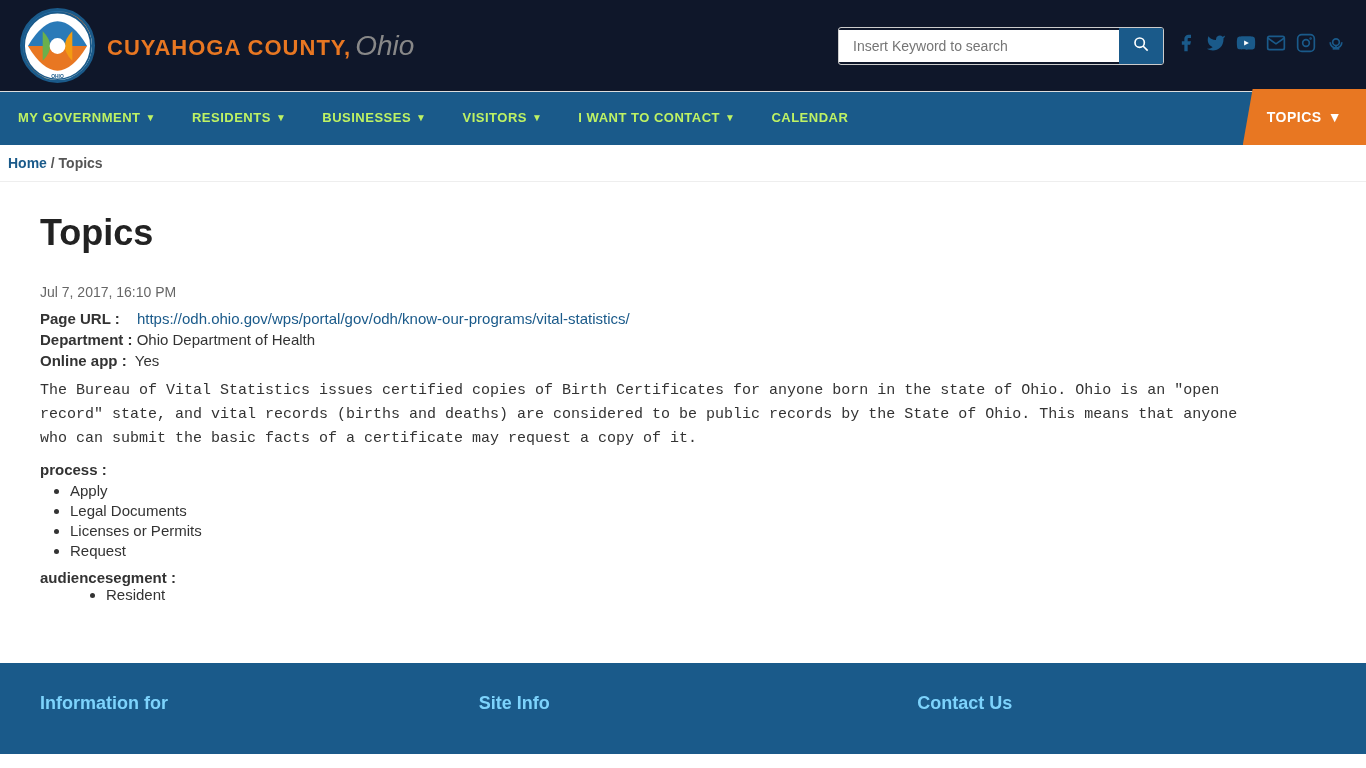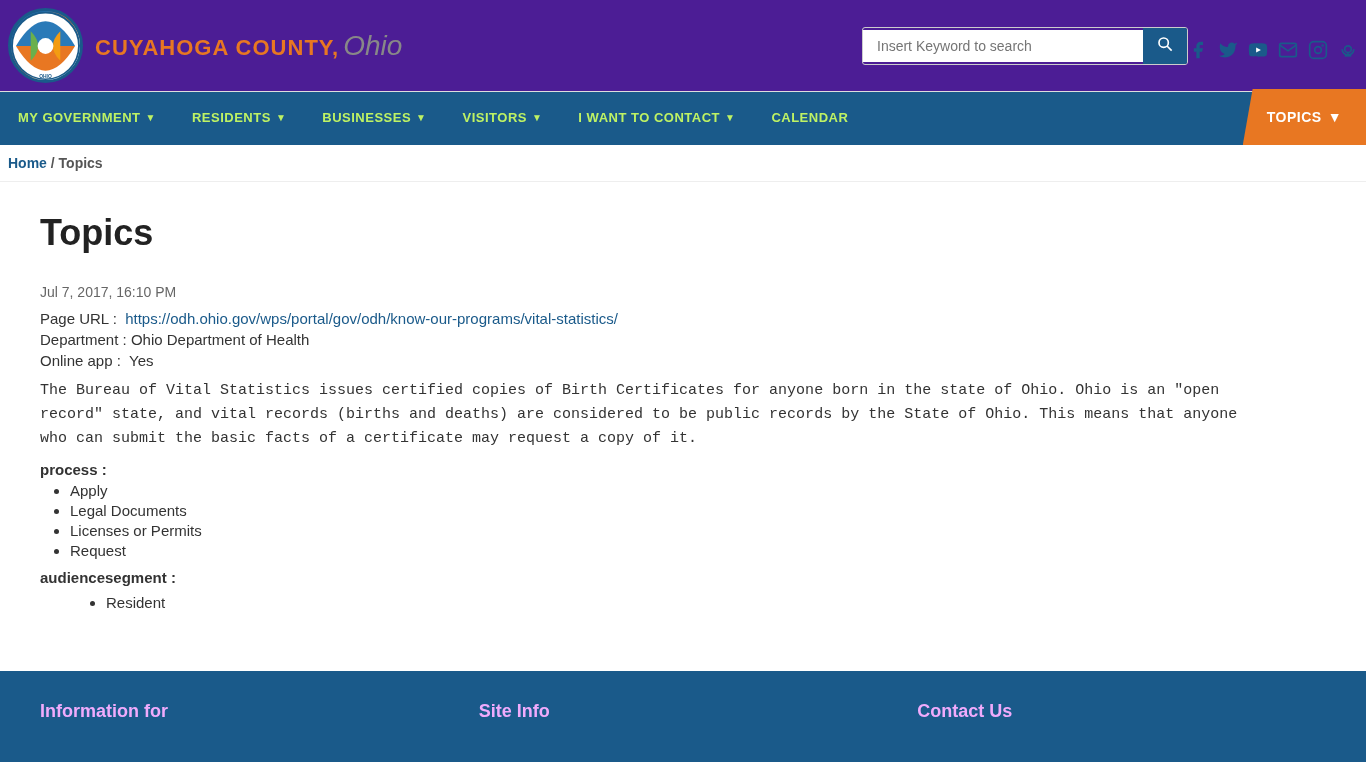--- a/index.html
+++ b/index.html
@@ -3,22 +3,22 @@
   <meta charset="utf-8">
   <style>
     * { margin: 0; padding: 0; box-sizing: border-box; }
     body { font-family: Arial, sans-serif; font-size: 15px; color: #333; background: #fff; }
 
     
     .header {
       display: flex;
       align-items: center;
       justify-content: space-between;
-      padding: 8px 8px;
-      background: #4c1d95;
+      padding: 8px 20px;
+      background: #0f172a;
       border-bottom: 1px solid #ddd;
     }
     .header-left {
       display: flex;
       align-items: center;
       gap: 12px;
     }
     .logo-circle {
       width: 75px;
       height: 75px;
@@ -47,21 +47,22 @@
     }
     .logo-ohio {
       color: #888;
       font-size: 28px;
       font-style: italic;
       font-weight: 300;
       margin-left: 4px;
     }
     .header-right {
       display: flex;
-      align-items: flex-end;
+      align-items: center;
+      gap: 12px;
     }
     .search-bar {
       display: flex;
       align-items: center;
       border: 1px solid #ccc;
       border-radius: 3px;
       overflow: hidden;
     }
     .search-bar input {
       padding: 8px 14px;
@@ -171,21 +172,21 @@
     .article-date {
       font-size: 14px;
       color: #666;
       margin-bottom: 10px;
     }
     .article-field {
       font-size: 15px;
       margin-bottom: 4px;
     }
     .article-field strong {
-      font-weight: normal;
+      font-weight: bold;
     }
     .article-desc {
       font-size: 15px;
       line-height: 1.6;
       margin: 10px 0;
       color: #333;
       font-family: Liberation Mono, monospace;
     }
     .process-label {
       font-weight: bold;
@@ -200,21 +201,21 @@
     }
     .process-list li {
       font-size: 15px;
       margin-bottom: 3px;
       color: #333;
     }
     .audience-label {
       font-weight: bold;
       font-size: 15px;
       margin-top: 10px;
-      margin-bottom: 8px;
+      margin-bottom: 0;
     }
     .audience-list {
       list-style: disc;
       padding-left: 30px;
     }
     .audience-list li {
       font-size: 15px;
       color: #333;
       margin-left: 36px;
     }
@@ -225,21 +226,21 @@
       color: white;
       padding: 30px 40px;
       display: grid;
       grid-template-columns: 1fr 1fr 1fr;
       gap: 30px;
       margin-top: 20px;
     }
     .footer-section-title {
       font-size: 18px;
       font-weight: bold;
-      color: #f0abfc;
+      color: #7dd3fc;
       margin-bottom: 10px;
     }
   </style>
 </head>
 <body>
 
 <header class="header">
   <div class="header-left">
     <div class="logo-circle">
       <svg width="70" height="70" viewBox="0 0 70 70">
@@ -350,21 +351,21 @@
 </div>
 
 <div class="main-content">
   <h1 class="page-title">Topics</h1>
 
   <div>
     <div class="article-date">Jul 7, 2017, 16:10 PM</div>
 
     <div class="article-field">
       <strong>Page URL :</strong>
-      <a href="#" style="color:#1a5a8a;text-decoration:none;margin-left:4px;">https://odh.ohio.gov/wps/portal/gov/odh/know-our-programs/vital-statistics/</a>
+      <a href="#" style="color:#1a5a8a;text-decoration:none;margin-left:13px;">https://odh.ohio.gov/wps/portal/gov/odh/know-our-programs/vital-statistics/</a>
     </div>
 
     <div class="article-field">
       <strong>Department :</strong>
       <span style="margin-left:0;text-align:center;">Ohio Department of Health</span>
     </div>
 
     <div class="article-field">
       <strong>Online app :</strong>
       <span style="margin-left:4px;">Yes</span>

